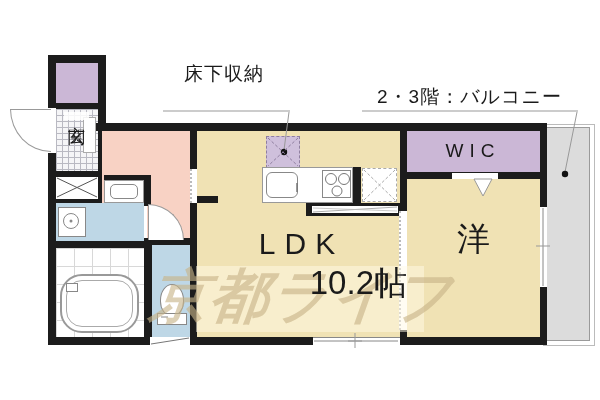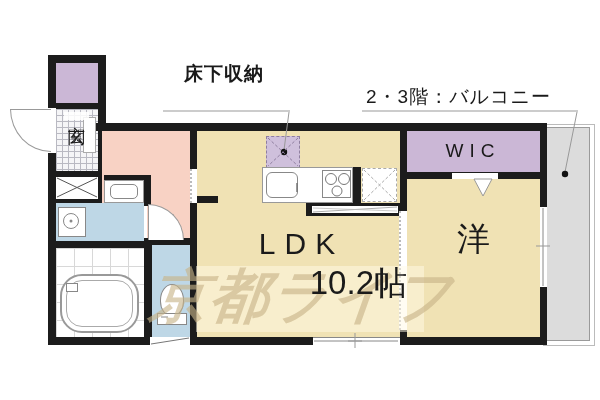--- a/index.html
+++ b/index.html
@@ -123,22 +123,22 @@
     <circle cx="331" cy="179" r="5.5" fill="none" stroke="#777" stroke-width="1"></circle>
     <circle cx="344" cy="179" r="5.5" fill="none" stroke="#777" stroke-width="1"></circle>
     <circle cx="337" cy="191" r="5" fill="none" stroke="#777" stroke-width="1"></circle>
     <line x1="297" y1="183" x2="297" y2="192" stroke="#777" stroke-width="1.5"></line>
     <circle cx="71" cy="221" r="7.5" fill="none" stroke="#888" stroke-width="1"></circle>
     <circle cx="71" cy="221" r="1.5" fill="#888"></circle>
     <polygon points="474,179 492,179 483,196" fill="#fff" stroke="#999" stroke-width="1"></polygon>
     <line x1="161" y1="317" x2="168" y2="317" stroke="#888" stroke-width="1"></line>
   </svg>
 
-  <div class="lbl note" style="left:184px;top:61px;font-weight:bold;">床下収納</div>
-  <div class="lbl note" style="left:366px;top:84px;">2・3階：バルコニー</div>
+  <div class="lbl note" style="left:184px;top:61px;">床下収納</div>
+  <div class="lbl note" style="left:377px;top:84px;">2・3階：バルコニー</div>
 
   <div class="lbl" style="left:64px;top:112px;writing-mode:vertical-rl;font-size:17px;letter-spacing:3px;background:rgba(255,255,255,.85);padding:1px;">玄関</div>
   <div class="lbl" style="left:403px;top:140px;width:140px;text-align:center;font-size:19px;letter-spacing:6px;">WIC</div>
   <div class="lbl" style="left:196px;top:227px;width:211px;text-align:center;font-size:30px;letter-spacing:9px;">LDK</div>
   <div class="lbl" style="left:196px;top:261px;width:211px;text-align:right;font-size:33px;">10.2帖</div>
   <div class="lbl" style="left:407px;top:217px;width:133px;text-align:center;font-size:33px;">洋</div>
 
   <div class="wm-band" style="left:196px;top:266px;width:228px;height:66px;"></div>
   <div class="wm-text" style="left:150px;top:258px;">京都ライフ</div>
 

